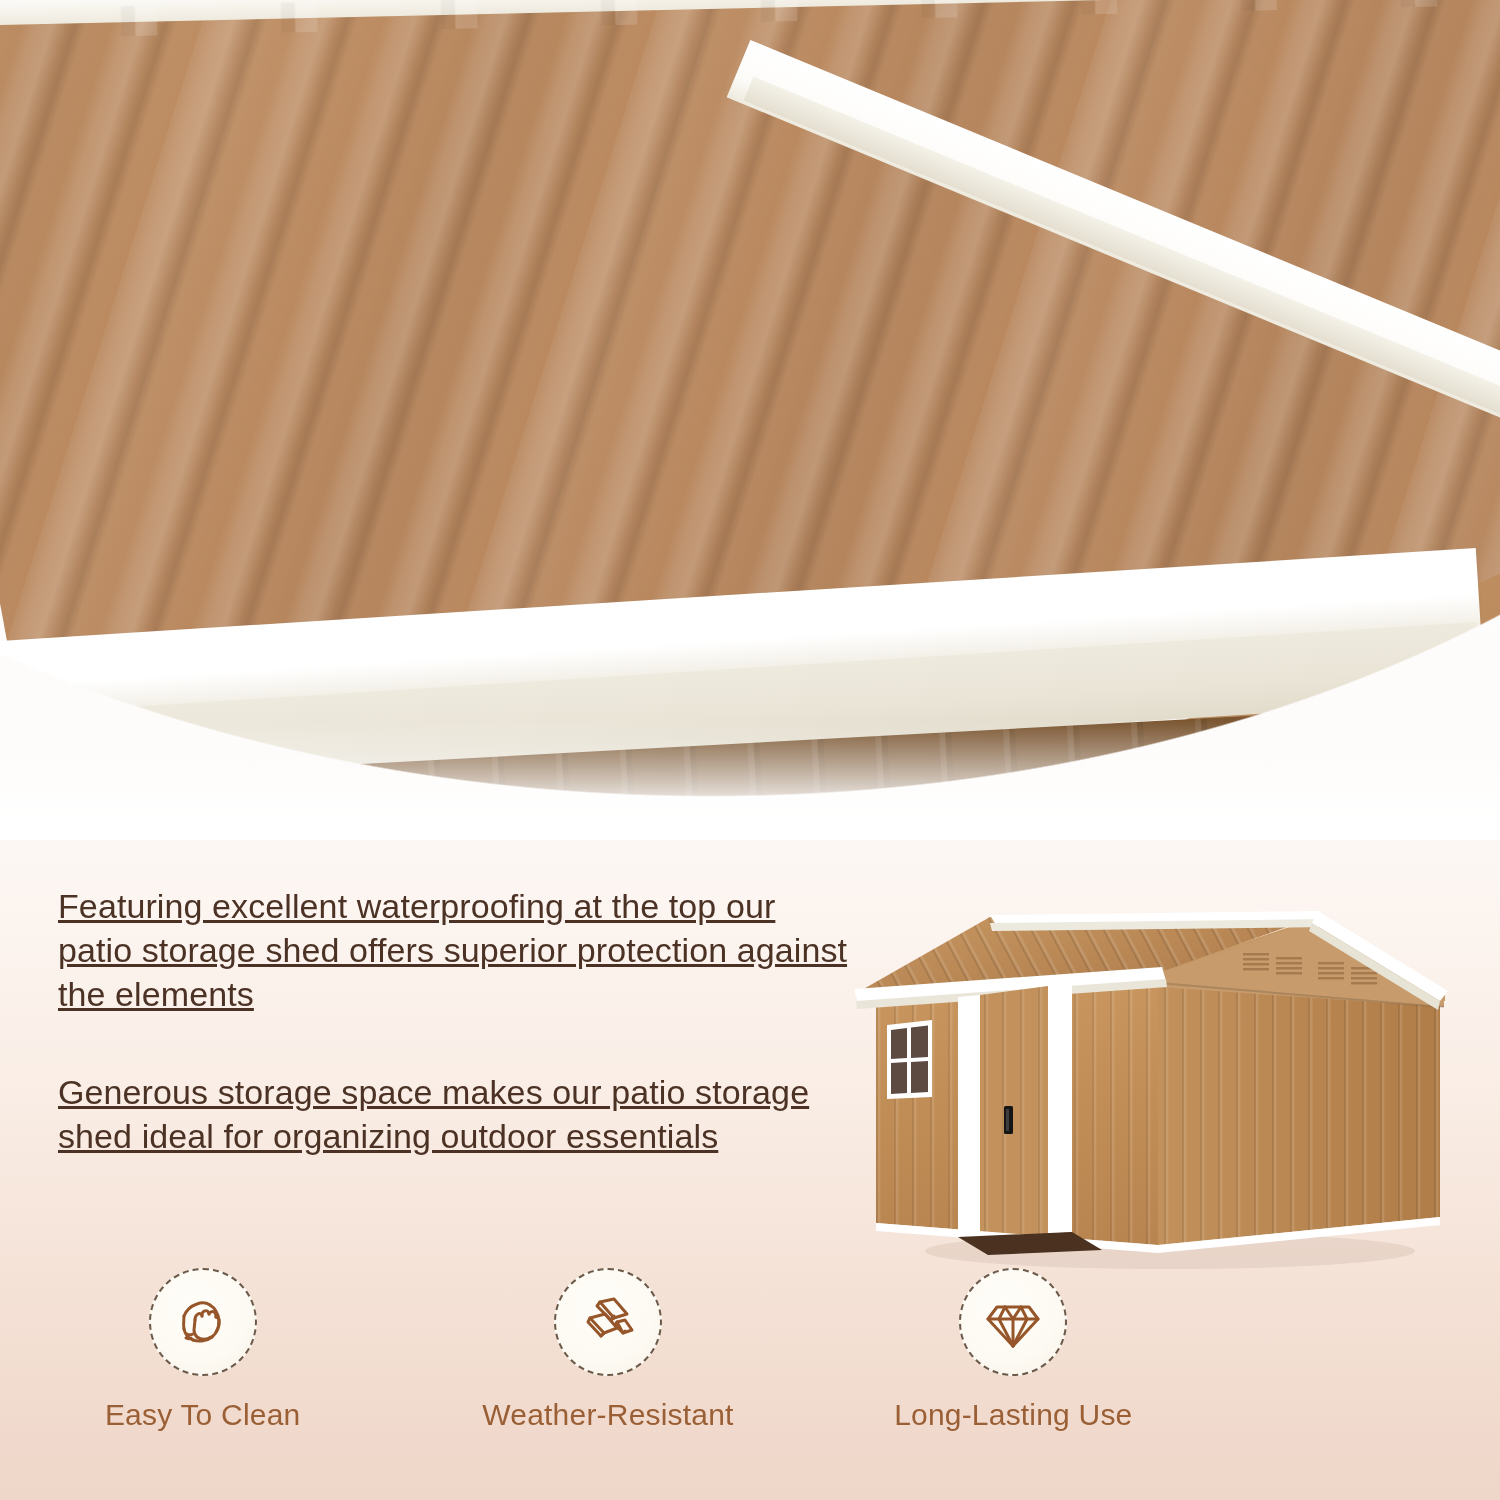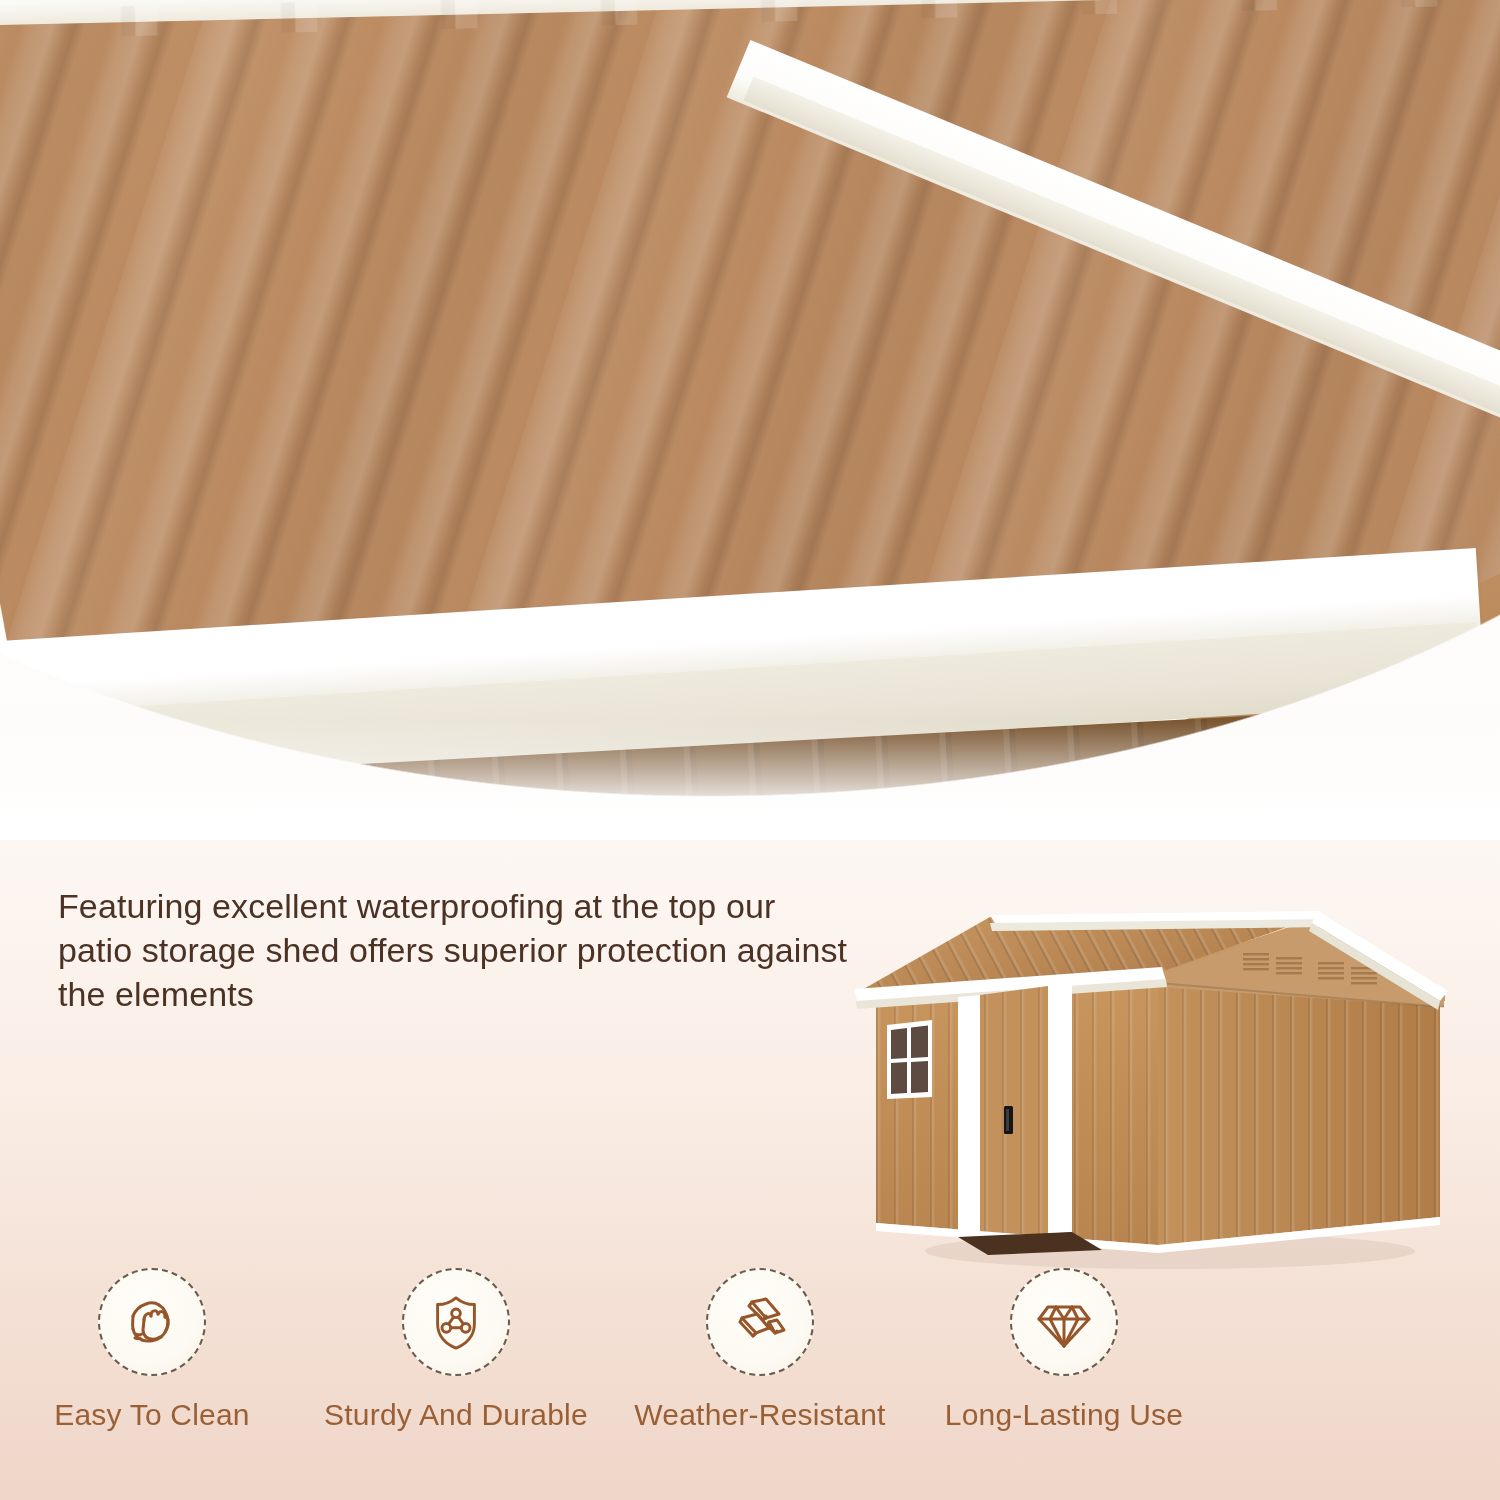--- a/index.html
+++ b/index.html
@@ -132,20 +132,21 @@
   
   .copy{
     position:absolute;left:58px;top:884px;width:790px;
   }
   .copy p{
     margin:0;
     color:#4b3225;
     font-size:34px;
     line-height:44px;
     letter-spacing:.1px;
+    text-decoration:underline;
   }
   .copy p.second{margin-top:54px;}
 
   
   .shed-wrap{
     position:absolute;left:840px;top:845px;width:620px;height:430px;
   }
   .shed{position:absolute;inset:0;}
 
   
@@ -191,20 +192,21 @@
 
       <div class="eave-white"></div>
       <div class="eave-soffit"></div>
       <div class="wall-dark"></div>
     </div>
     <div class="hero-fade"></div>
   </div>
 
   <div class="copy">
     <p class="first">Featuring excellent waterproofing at the top our patio storage shed offers superior protection against the elements</p>
+    <p class="second">Generous storage space makes our patio storage shed ideal for organizing outdoor essentials</p>
   </div>
 
   <div class="shed-wrap">
     <svg class="shed" viewBox="0 0 620 430" width="620" height="430">
       <defs>
         <linearGradient id="gFront" x1="0" y1="0" x2="0" y2="1">
           <stop offset="0%" stop-color="#c9965f"></stop>
           <stop offset="100%" stop-color="#b8844f"></stop>
         </linearGradient>
         <linearGradient id="gSide" x1="0" y1="0" x2="1" y2="0">
@@ -318,34 +320,20 @@
           <path d="M45 27c2 0 3 2 3 4 0 4-1 8-3 11"></path>
           <path d="M24 30l-1 10c0 3 1 5 3 7"></path>
           <path d="M26 47c4 3 10 3 14 0"></path>
           <path d="M16 44c2 1 4 1 6 0"></path>
           <path d="M15 48c2 1 4 1 5 0"></path>
         </svg>
       </div>
       <div class="feature-label">Easy To Clean</div>
     </div>
 
-    <div class="feature">
-      <div class="badge">
-        <svg width="62" height="62" viewBox="0 0 64 64" fill="none" stroke="#96562a" stroke-width="3" stroke-linecap="round" stroke-linejoin="round">
-          <path d="M32 7c6 5 13 7 19 7v20c0 12-8 21-19 25C21 55 13 46 13 34V14c6 0 13-2 19-7z"></path>
-          <circle cx="32" cy="23" r="4.5"></circle>
-          <circle cx="22" cy="38" r="4.5"></circle>
-          <circle cx="42" cy="38" r="4.5"></circle>
-          <path d="M29.5 27l-5 7"></path>
-          <path d="M34.5 27l5 7"></path>
-          <path d="M26.5 38h11"></path>
-        </svg>
-      </div>
-      <div class="feature-label">Sturdy And Durable</div>
-    </div>
 
     <div class="feature">
       <div class="badge">
         <svg width="64" height="64" viewBox="0 0 64 64" fill="none" stroke="#96562a" stroke-width="3" stroke-linecap="round" stroke-linejoin="round">
           <path d="M24 12l14-3 13 15-13 4z"></path>
           <path d="M24 12l-3 4 14 14 3-4"></path>
           <path d="M35 30l3 -2"></path>
           <path d="M14 28l15-4 12 14-13 5z"></path>
           <path d="M14 28l-2 4 13 14 3-3"></path>
           <path d="M28 43l-3 3"></path>

